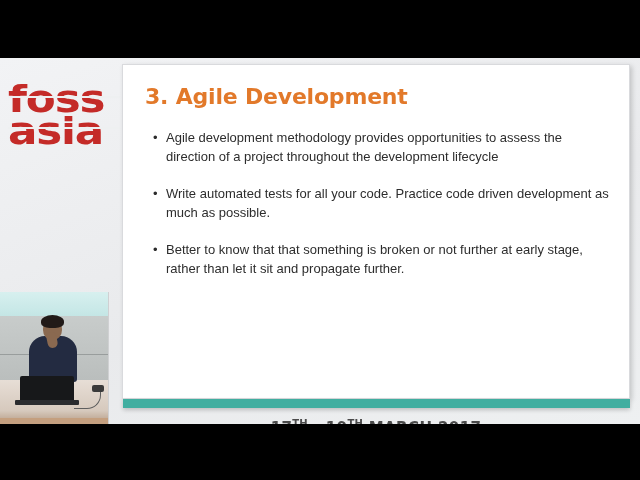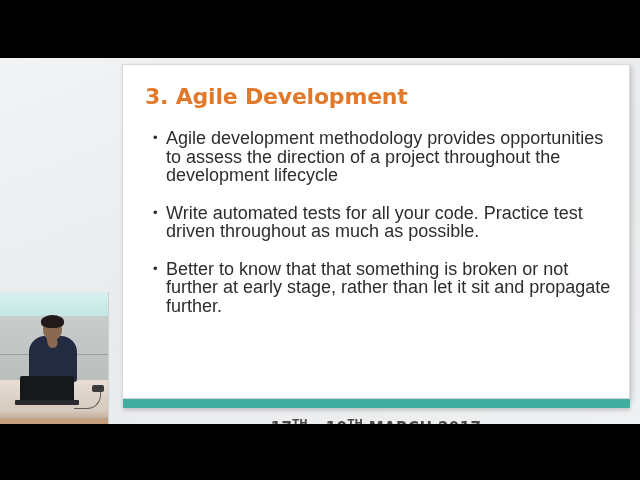--- a/index.html
+++ b/index.html
@@ -134,21 +134,21 @@
     width: 13px;
     color: #2b2b2b;
     font-size: 13px;
     line-height: 18px;
     text-align: left;
   }
   .bullet-text {
     flex: 1 1 auto;
     color: #2d2d2d;
     font-family: "Liberation Sans", sans-serif;
-    font-size: 18px;
+    font-size: 13px;
     line-height: 18.5px;
   }
 
   
   #footer {
     position: absolute;
     left: 122px;
     top: 360px;
     width: 508px;
     text-align: center;
@@ -243,35 +243,41 @@
 </style>
 </head>
 <body>
 
 <div id="viewport">
 
   <div class="letterbox top"></div>
 
   <div id="stage">
 
+    <div id="logo">
+      <span class="logo-line l1">foss</span>
+      <span class="logo-line l2">asia</span>
+      <span class="slit s1"></span>
+      <span class="slit s2"></span>
+    </div>
 
     <div id="card">
 
       <div id="slide-title">3. Agile Development</div>
 
       <div id="bullets">
 
         <div class="bullet-row">
           <span class="bullet-dot">•</span>
           <span class="bullet-text">Agile development methodology provides opportunities to assess the direction of a project throughout the development lifecycle</span>
         </div>
 
         <div class="bullet-row">
           <span class="bullet-dot">•</span>
-          <span class="bullet-text">Write automated tests for all your code. Practice test driven throughout as much as possible.</span>
+          <span class="bullet-text">Write automated tests for all your code. Practice code driven development as much as possible.</span>
         </div>
 
         <div class="bullet-row">
           <span class="bullet-dot">•</span>
           <span class="bullet-text">Better to know that that something is broken or not further at early stage, rather than let it sit and propagate further.</span>
         </div>
 
       </div>
     </div>
 

